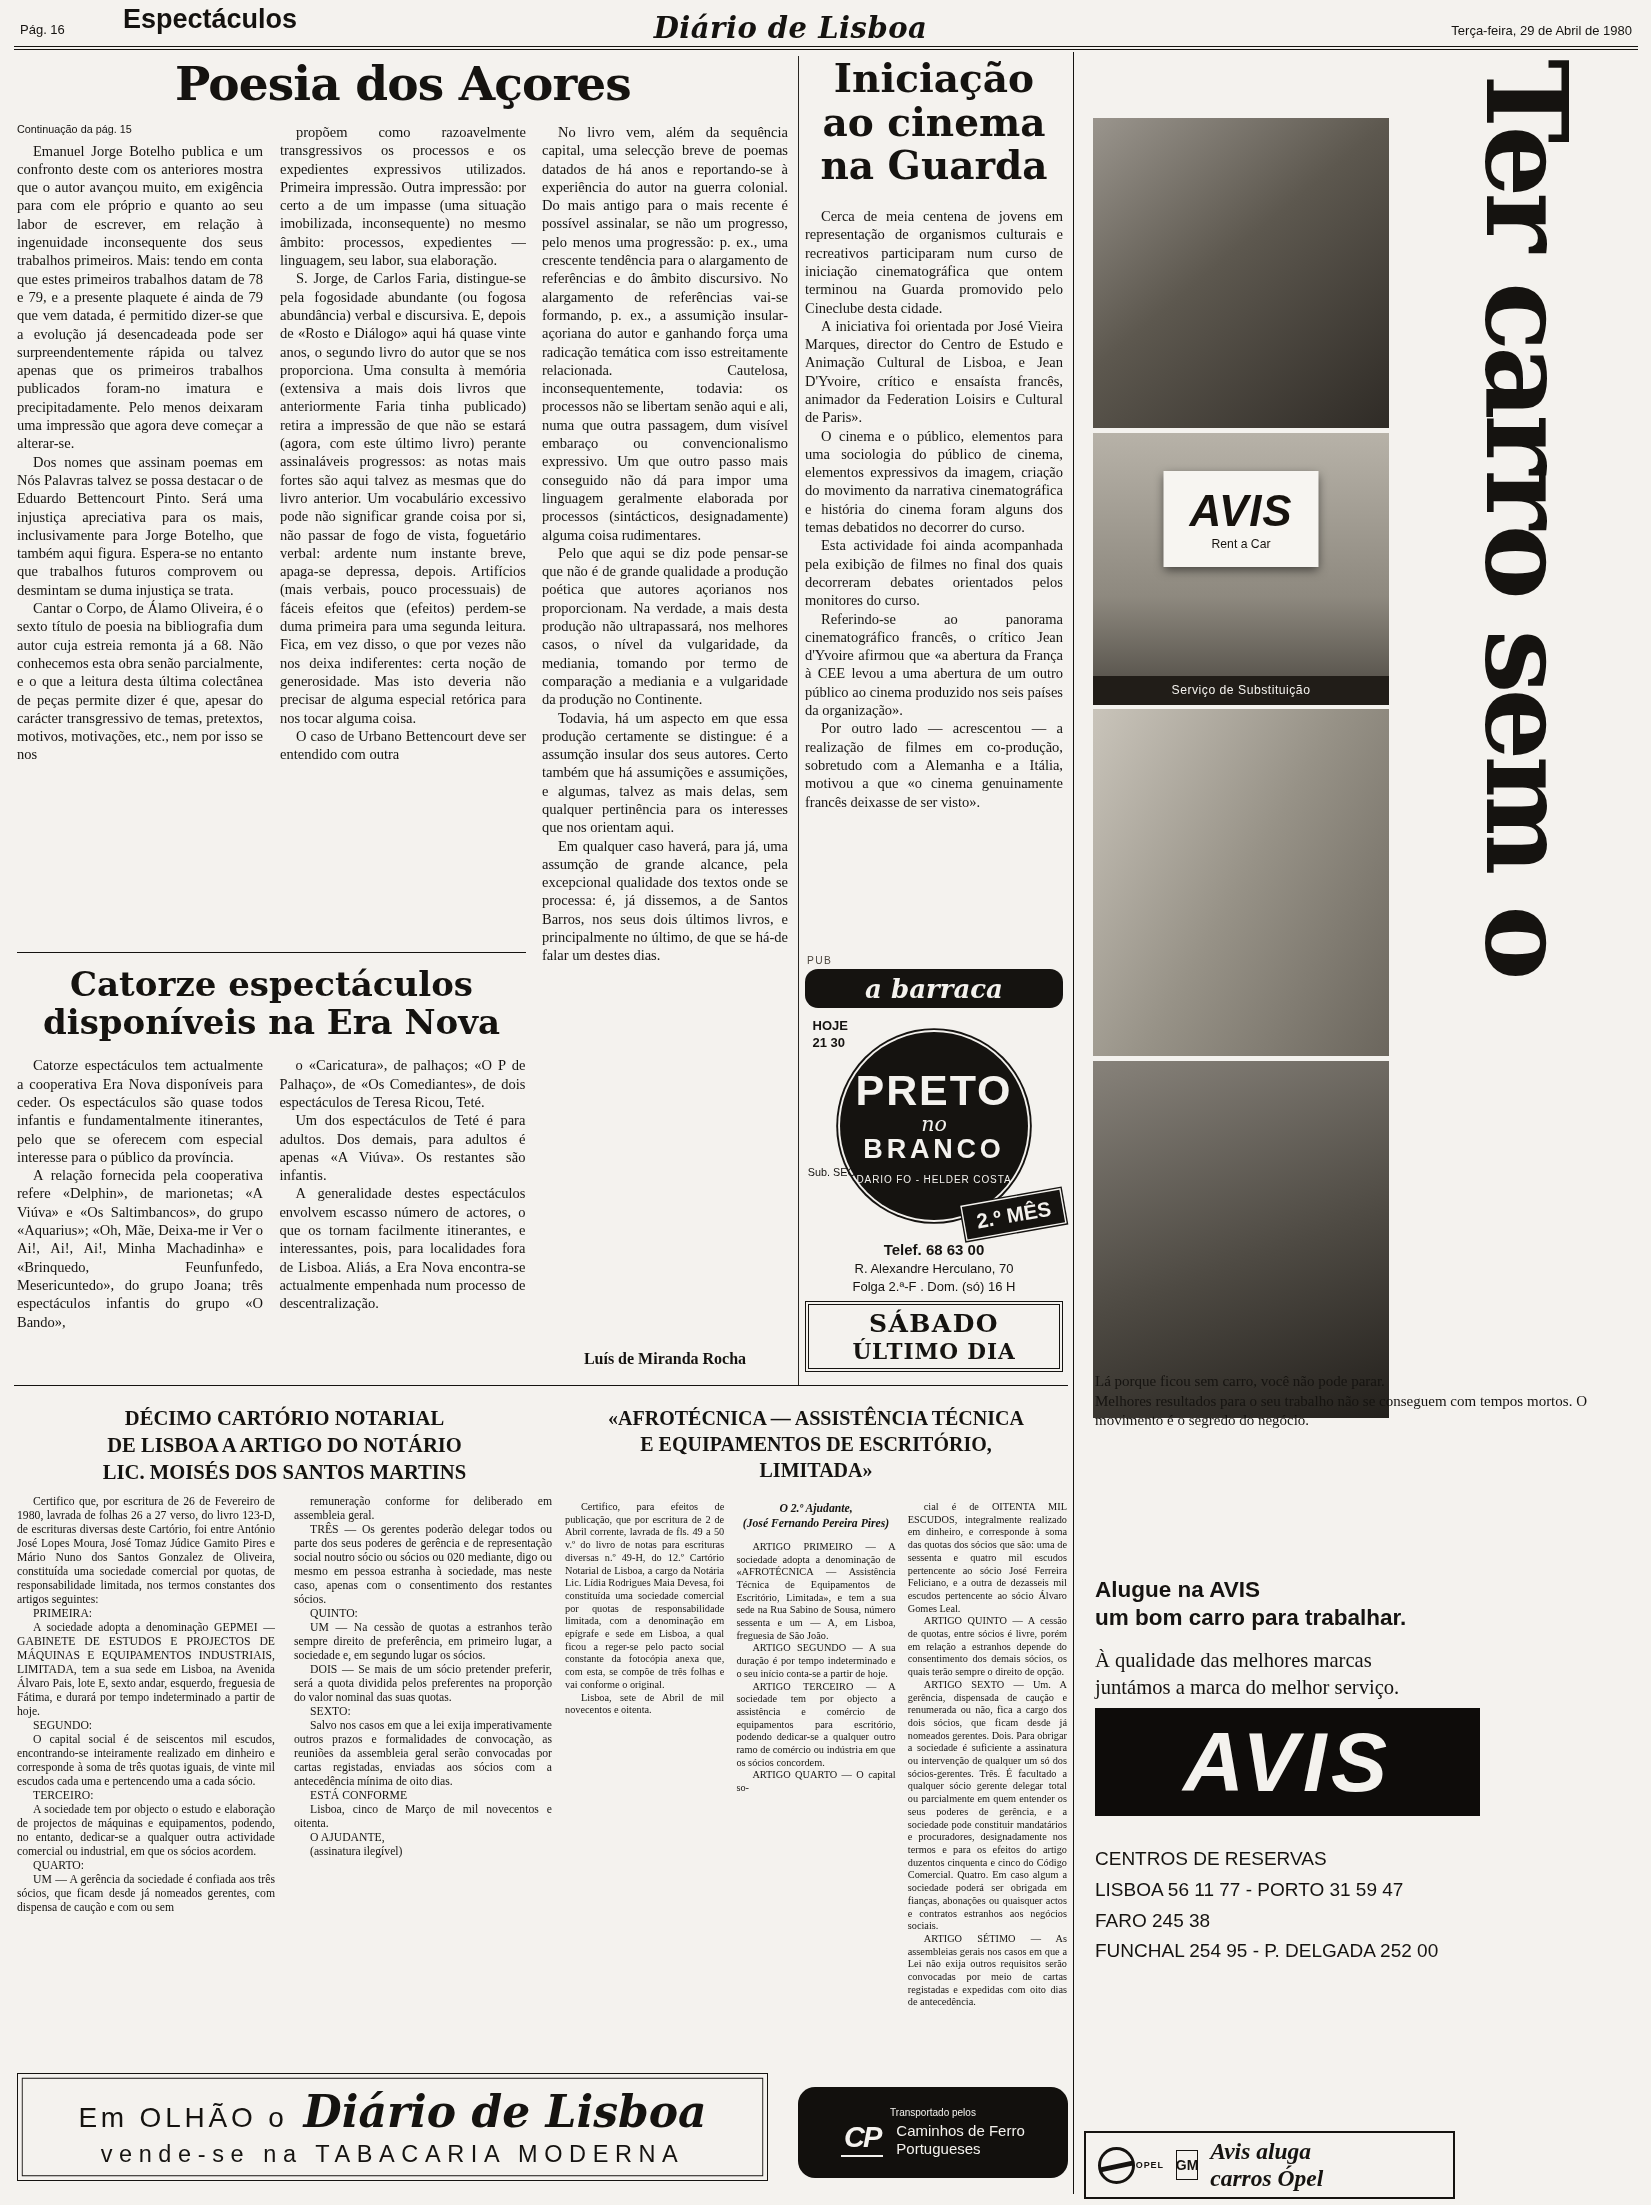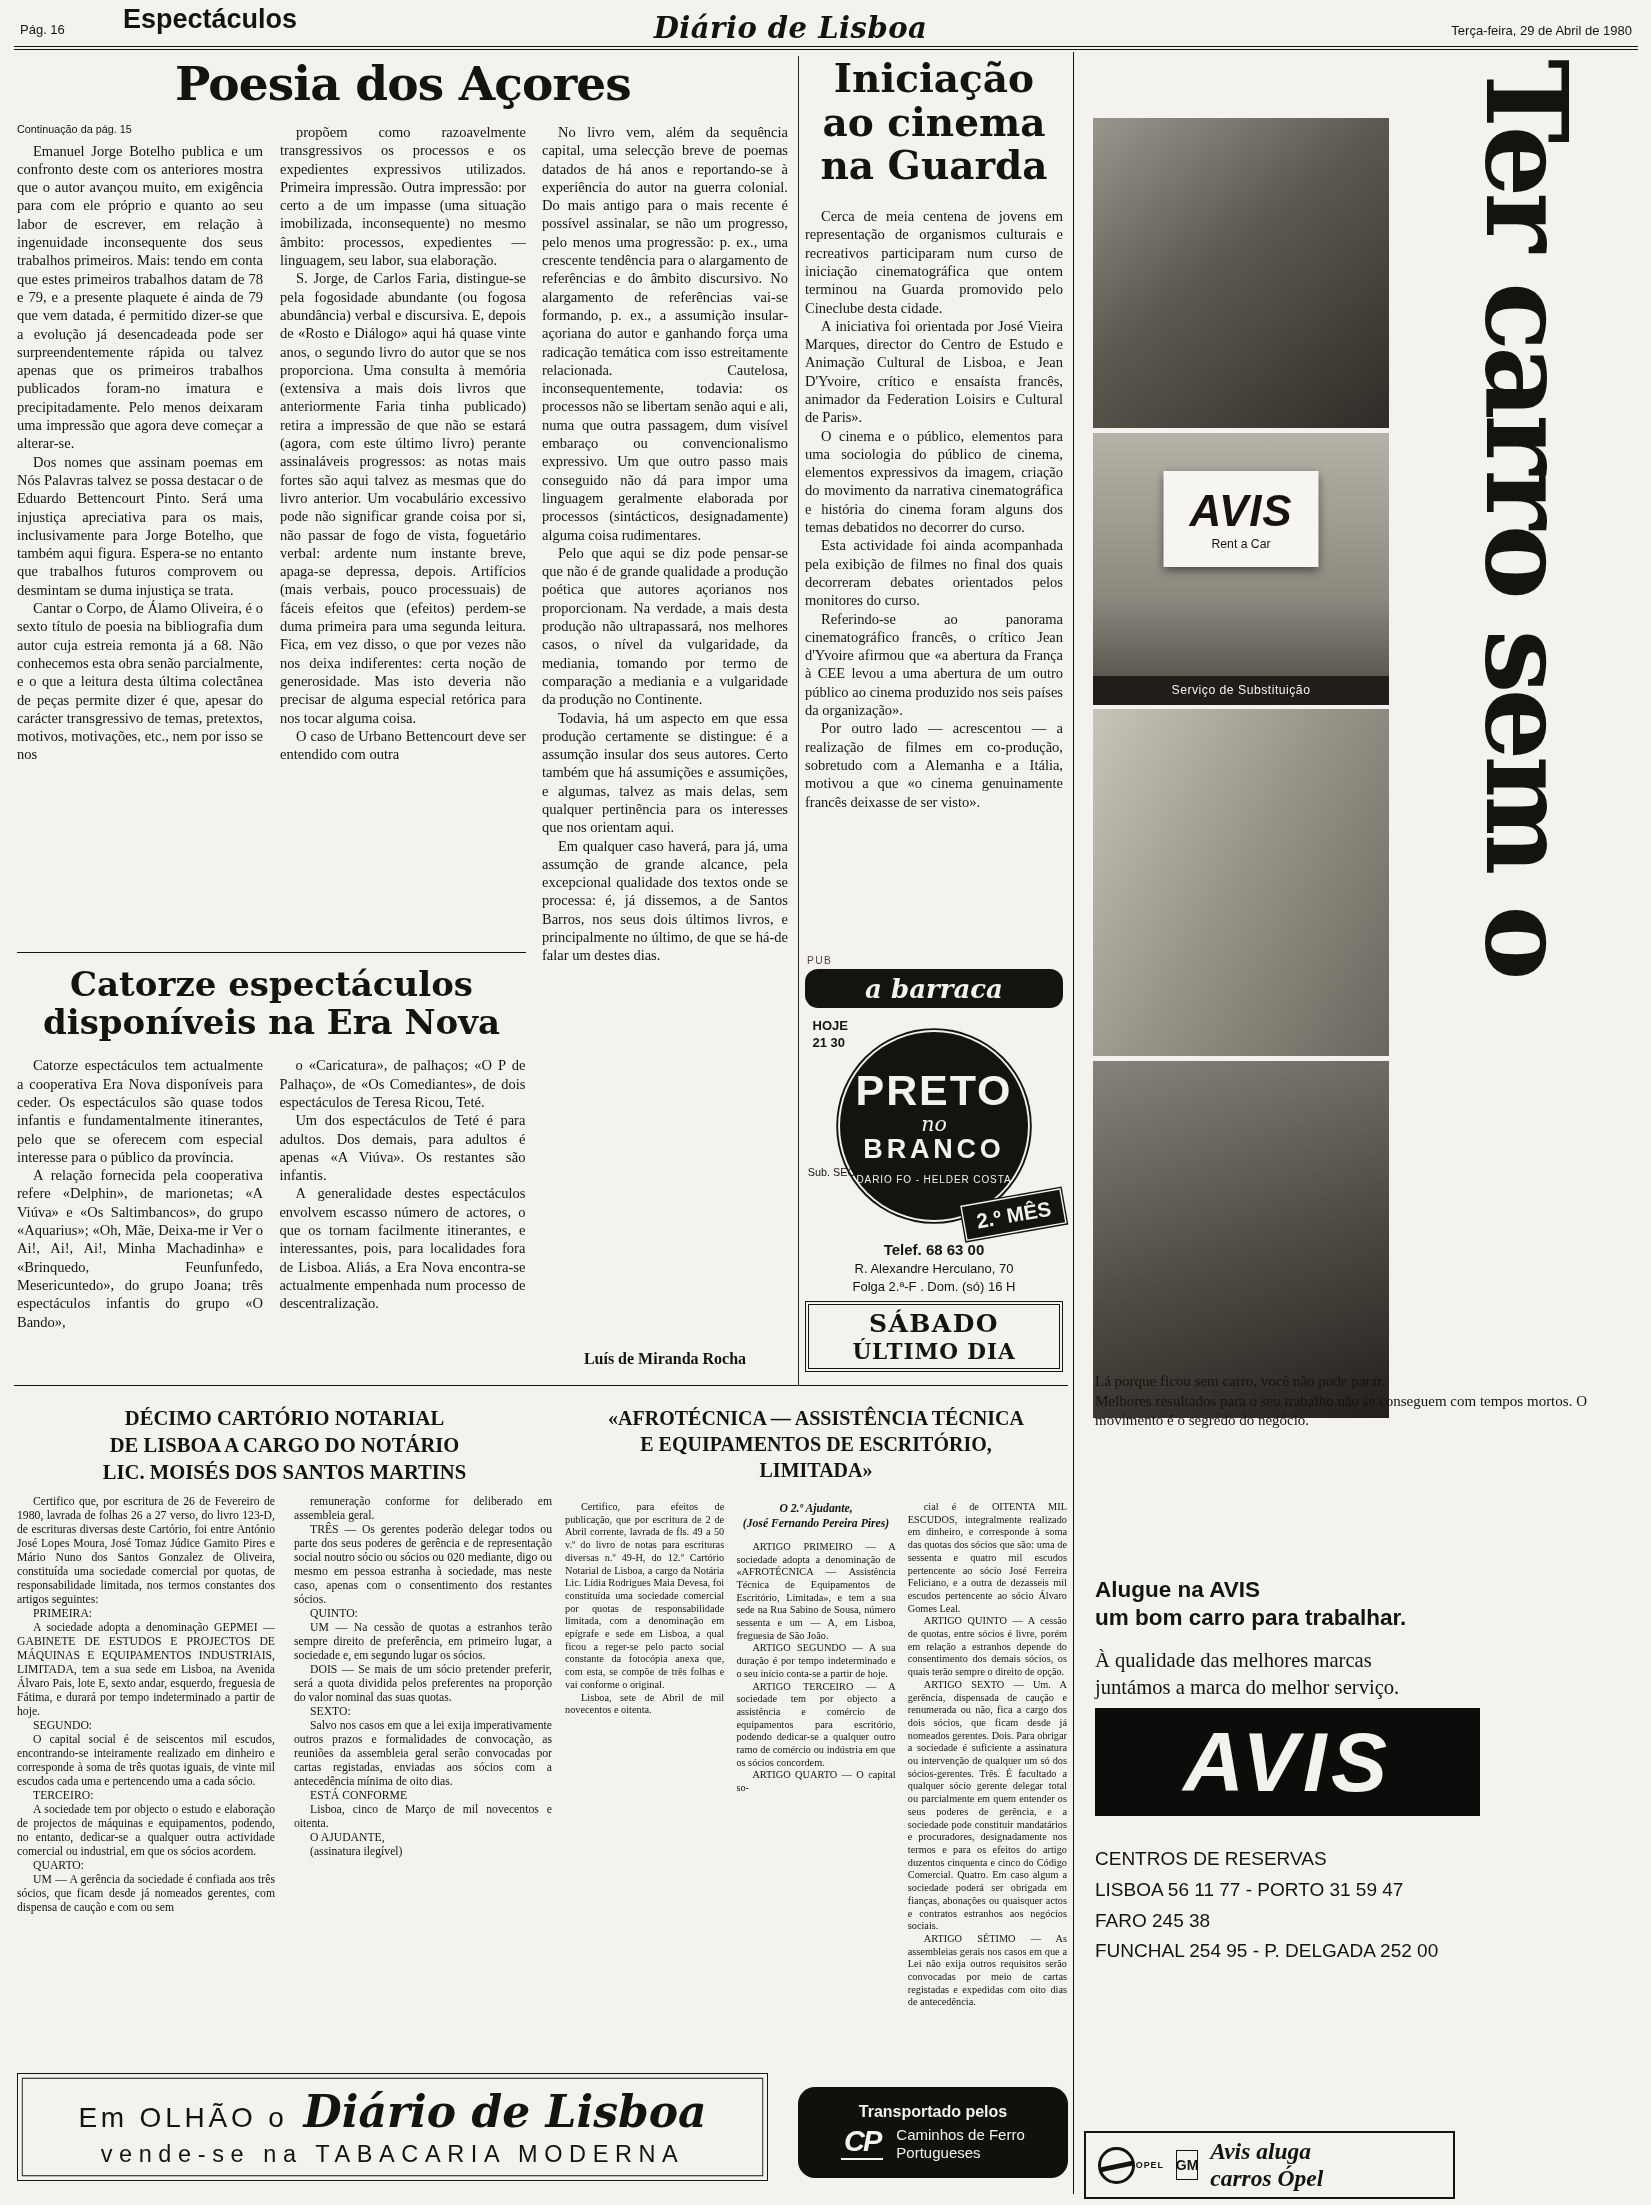--- a/index.html
+++ b/index.html
@@ -82,21 +82,21 @@
   .olhao { position:absolute; left:17px; top:2073px; width:751px; height:108px;
            border:1.4px solid #151310; box-shadow:inset 0 0 0 3.8px #f4f2ee, inset 0 0 0 4.7px #151310;
            display:flex; flex-direction:column; align-items:center; justify-content:center; gap:3.8px; }
   .olhao-row1 { display:flex; align-items:baseline; gap:16px; }
   .olhao-pre { font:400 28px "Liberation Sans", sans-serif; letter-spacing:3.8px; }
   .olhao-logo { font:italic 700 44px "DejaVu Serif", serif; }
   .olhao-row2 { font:400 23.5px "Liberation Sans", sans-serif; letter-spacing:6.6px; }
   .cp { position:absolute; left:798px; top:2087px; width:270px; height:91px; background:#12100d;
         border-radius:17px; color:#f4f2ee; display:flex; flex-direction:column; align-items:center;
         justify-content:center; gap:4.7px; font-family:"Liberation Sans", sans-serif; }
-  .cp-line1 { font-size:16px;font-weight:bold; }
+  .cp-line1 { font-size:10px; }
   .cp-row { display:flex; align-items:center; gap:13px; }
   .cp-logo { font:italic 800 29px "Liberation Sans", sans-serif; letter-spacing:-1.9px;
              border-bottom:2.3px solid #f4f2ee; line-height:.95; padding:0 2.8px 2.8px; }
   .cp-text { font-size:15px; line-height:1.2; }
   
   .ad-sep { position:absolute; left:1073px; top:52px; height:2142px; border-left:1.4px solid #151310; }
   .avis { position:absolute; left:1079px; top:52px; width:572px; height:2154px; }
   .photos { position:absolute; left:14px; top:66px; width:296px; }
   .photo { width:100%; margin-bottom:4.7px; position:relative; overflow:hidden; }
   .photo-1 { height:310px; background:linear-gradient(140deg,#9a958d 0%,#5d584f 45%,#2f2b26 100%); }
@@ -227,21 +227,21 @@
   <div class="sabado">
     <div class="sabado-1">SÁBADO</div>
     <div class="sabado-2">ÚLTIMO DIA</div>
   </div>
 
   <div class="notices-rule"></div>
 
   <section class="decimo">
     <div class="notice-title">
       <div>DÉCIMO CARTÓRIO NOTARIAL</div>
-      <div>DE LISBOA A CARGO DO NOTÁRIO</div>
+      <div>DE LISBOA A ARTIGO DO NOTÁRIO</div>
       <div>LIC. MOISÉS DOS SANTOS MARTINS</div>
     </div>
     <div class="decimo-cols">
       <div class="legal-col">
           <p>Certifico que, por escritura de 26 de Fevereiro de 1980, lavrada de folhas 26 a 27 verso, do livro 123-D, de escrituras diversas deste Cartório, foi entre António José Lopes Moura, José Tomaz Júdice Gamito Pires e Mário Nuno dos Santos Gonzalez de Oliveira, constituída uma sociedade comercial por quotas, de responsabilidade limitada, nos termos constantes dos artigos seguintes:</p>
           <p>PRIMEIRA:</p>
           <p>A sociedade adopta a denominação GEPMEI — GABINETE DE ESTUDOS E PROJECTOS DE MÁQUINAS E EQUIPAMENTOS INDUSTRIAIS, LIMITADA, tem a sua sede em Lisboa, na Avenida Álvaro Pais, lote E, sexto andar, esquerdo, freguesia de Fátima, e durará por tempo indeterminado a partir de hoje.</p>
           <p>SEGUNDO:</p>
           <p>O capital social é de seiscentos mil escudos, encontrando-se inteiramente realizado em dinheiro e corresponde à soma de três quotas iguais, de vinte mil escudos cada uma e pertencendo uma a cada sócio.</p>
           <p>TERCEIRO:</p>

